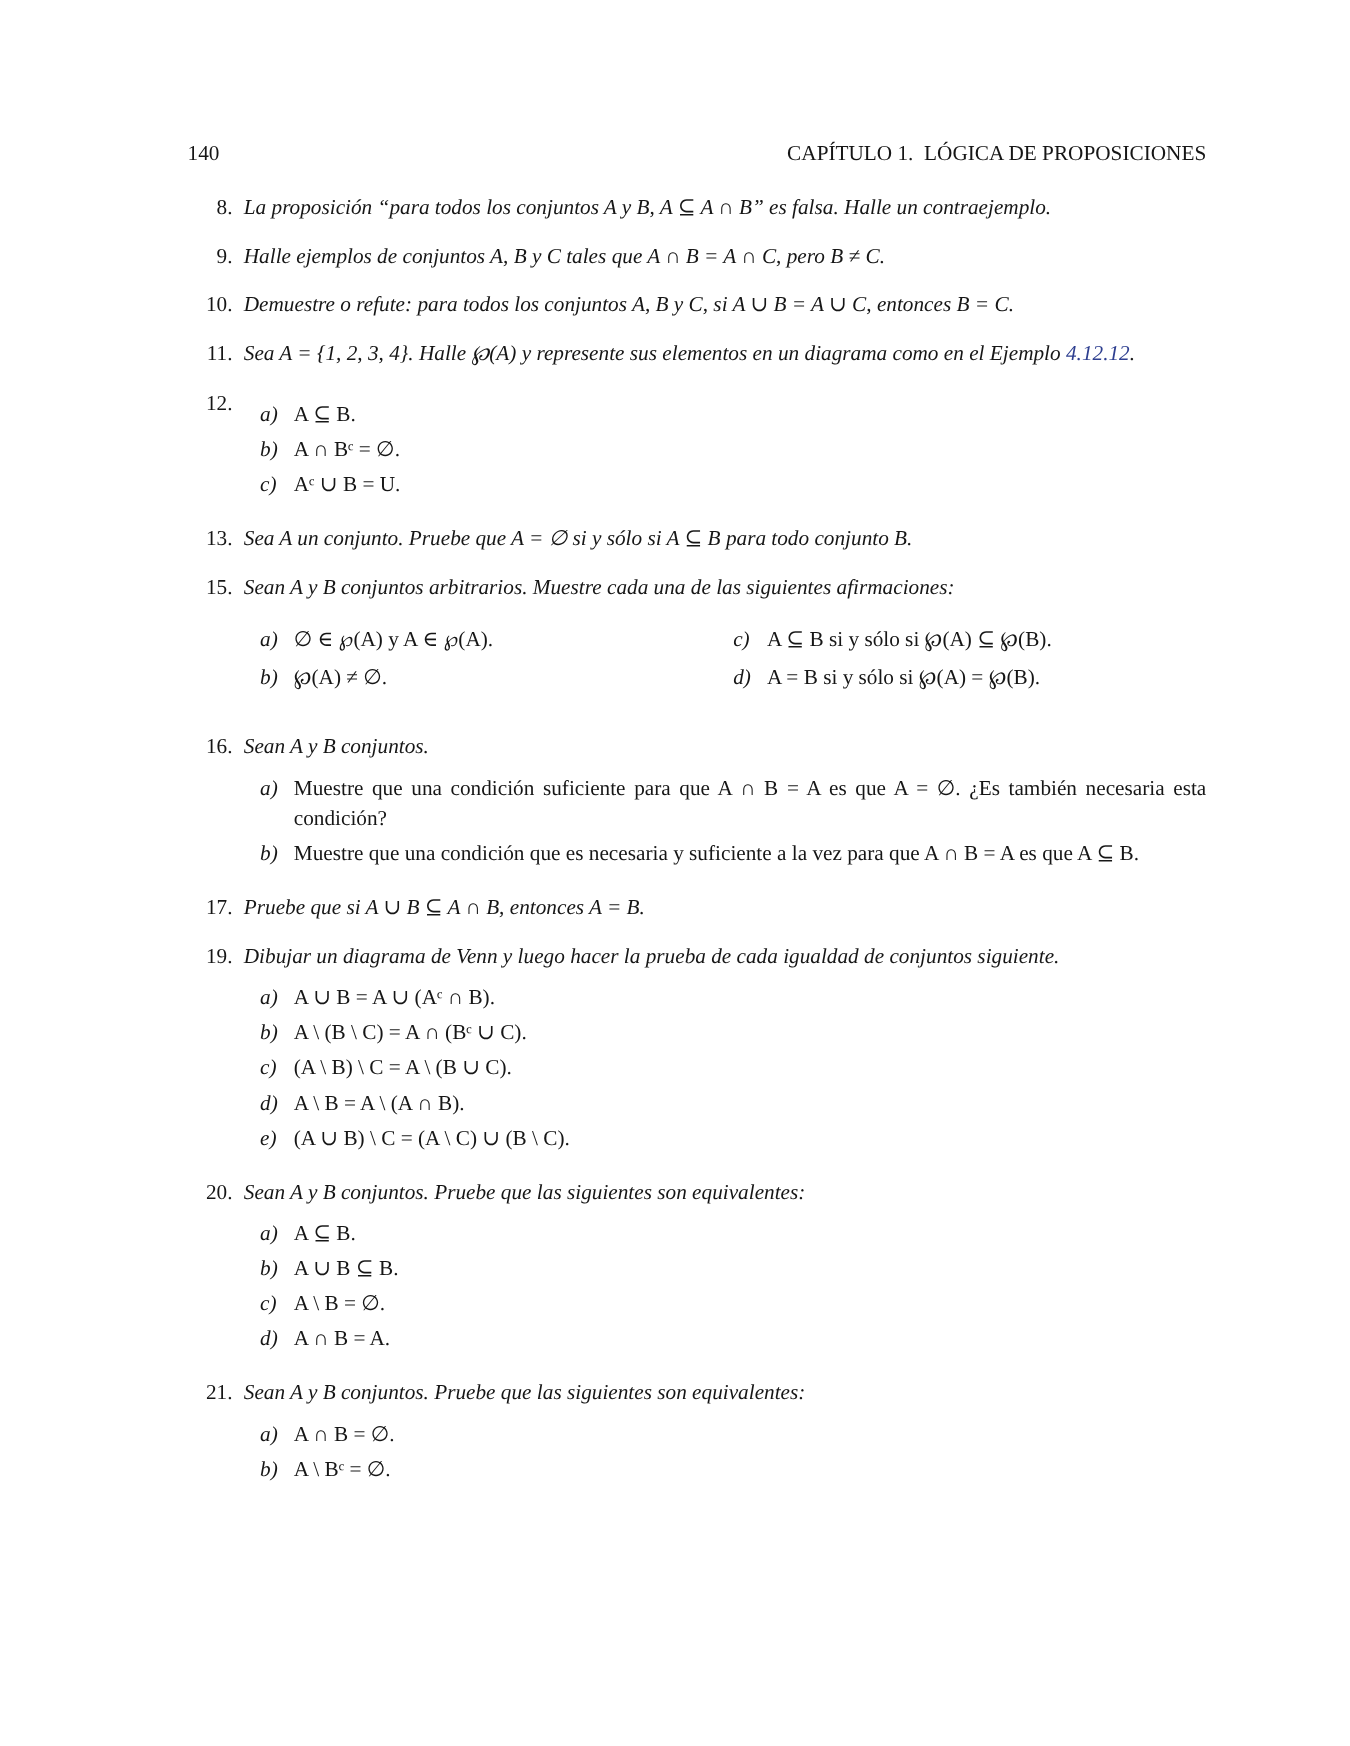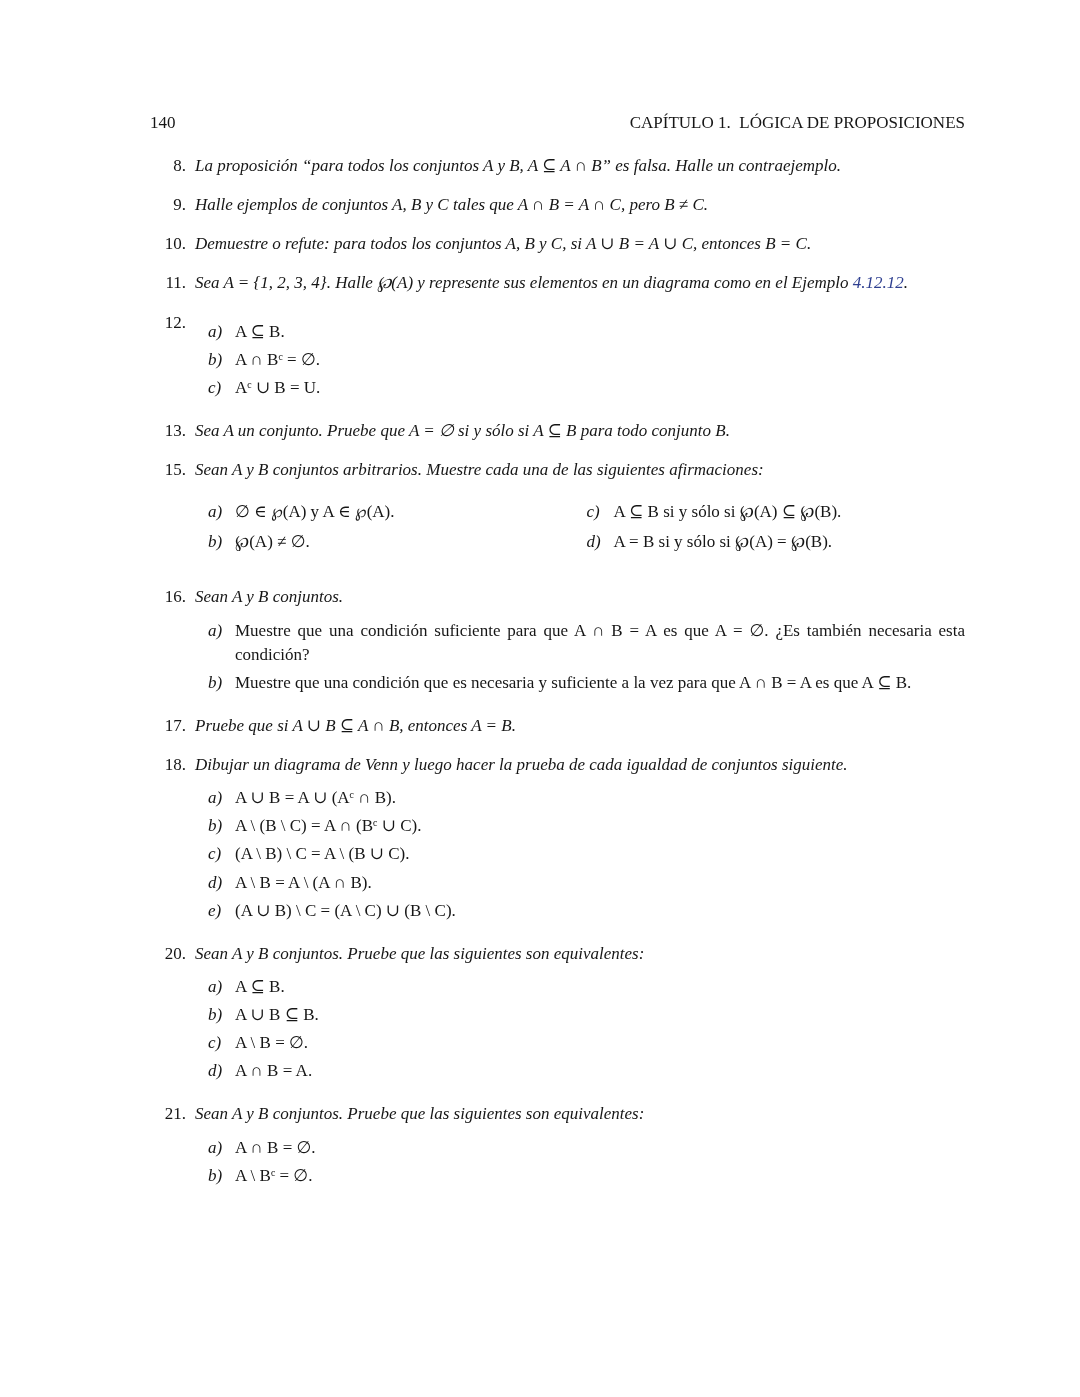--- a/index.html
+++ b/index.html
@@ -180,21 +180,21 @@
           </div>
         </div>
       </div>
       <div class="exercise">
         <div class="ex-num">17.</div>
         <div class="ex-body">
           <div class="ex-text">Pruebe que si A ∪ B ⊆ A ∩ B, entonces A = B.</div>
         </div>
       </div>
       <div class="exercise">
-        <div class="ex-num">18.</div>
+        <div class="ex-num">19.</div>
         <div class="ex-body">
           <div class="ex-text">Dibujar un diagrama de Venn y luego hacer la prueba de cada igualdad de conjuntos siguiente.</div>
           <div class="sub-list">
             <div class="sub-item">
               <span class="sub-label">a)</span>
               <span class="sub-text">A ∪ B = A ∪ (Aᶜ ∩ B).</span>
             </div>
             <div class="sub-item">
               <span class="sub-label">b)</span>
               <span class="sub-text">A \ (B \ C) = A ∩ (Bᶜ ∪ C).</span>

